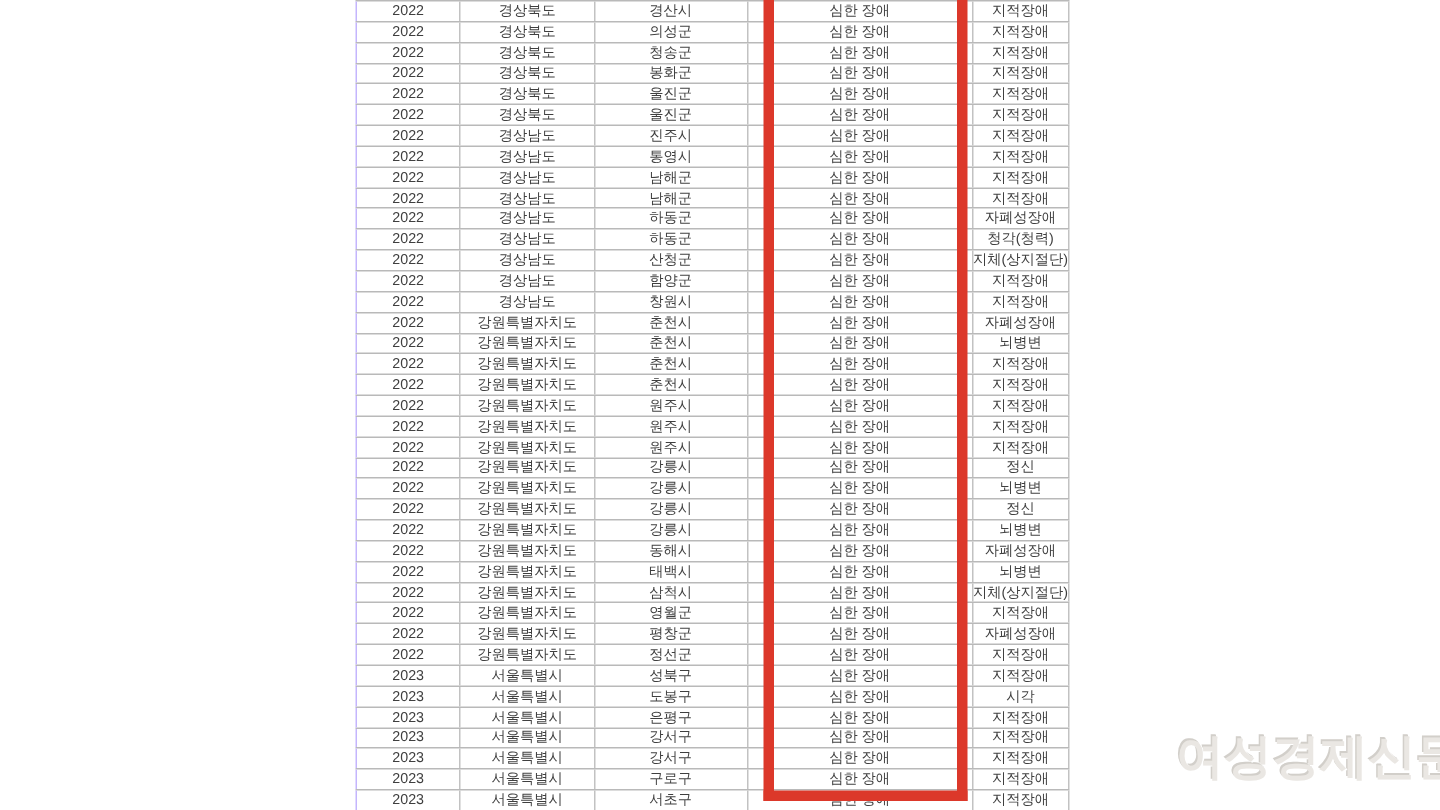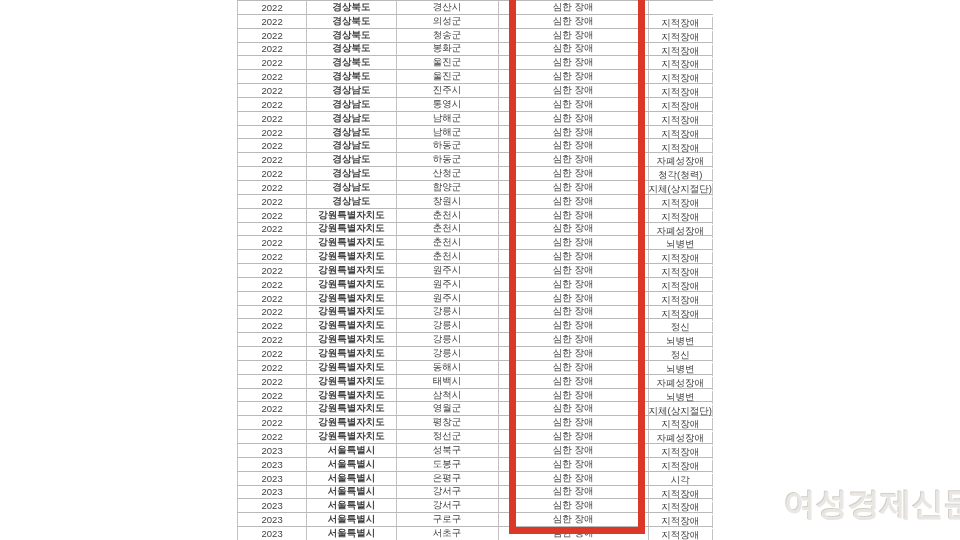--- a/index.html
+++ b/index.html
@@ -15,24 +15,24 @@
     display:flex;box-sizing:border-box;height:13.846px;
     border-top:1px solid #b9b9b9;
   }
   .cell{
     box-sizing:border-box;height:100%;
     display:flex;align-items:center;justify-content:center;
     font-size:9.5px;color:#3f3f3f;letter-spacing:0px;
     border-right:1px solid #c2c2c2;white-space:nowrap;overflow:hidden;
   }
   .cell.year{width:73px;border-left:1px solid #c4b5fd;}
-  .cell.province{width:93px;font-weight:bold;}
+  .cell.province{width:93px;}
   .cell.district{width:106px;}
   .cell.severity{width:156px;}
-  .cell.dtype{width:67px;margin-top:16px;}
+  .cell.dtype{width:67px;}
   .highlight-box{
     position:absolute;left:509px;top:-10px;width:136px;height:544px;
     box-sizing:border-box;border:7px solid #dc382a;border-top:none;
     pointer-events:none;
   }
   .watermark{
     position:absolute;left:784px;top:483px;
     font-size:32px;font-weight:bold;letter-spacing:0px;
     color:#eae7e3;
     text-shadow:1px 1px 0 #ffffff,-1px -1px 0 #d2cfca,2px 2px 2px #ffffff;

